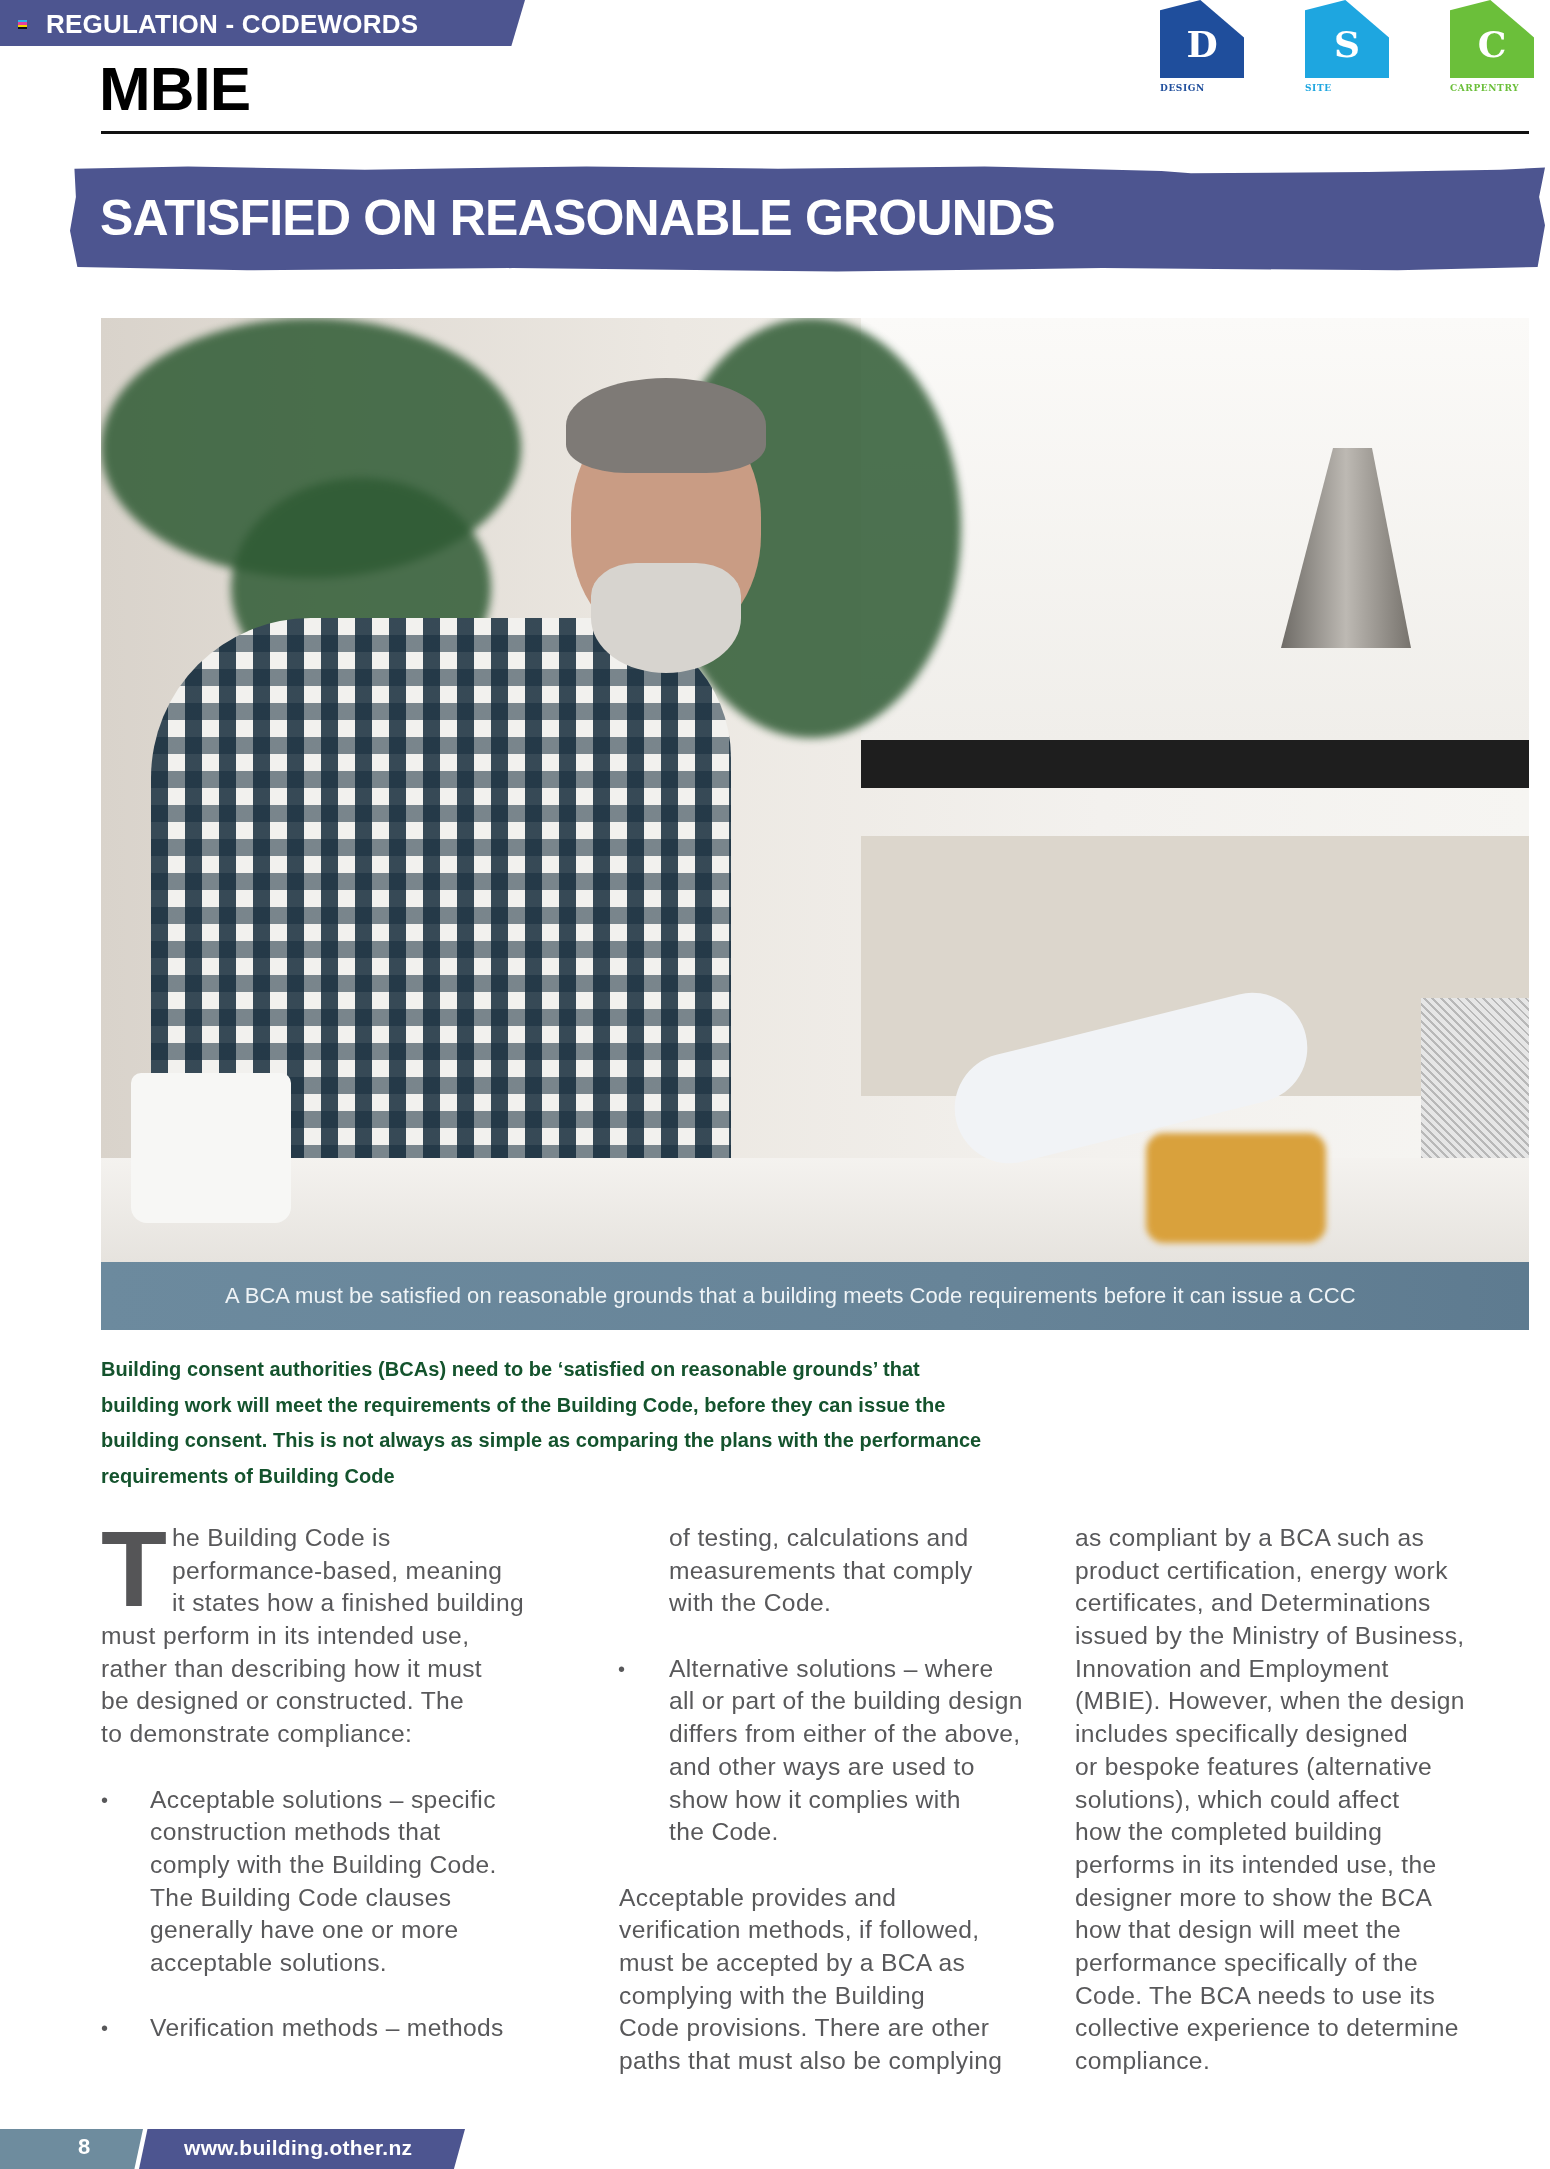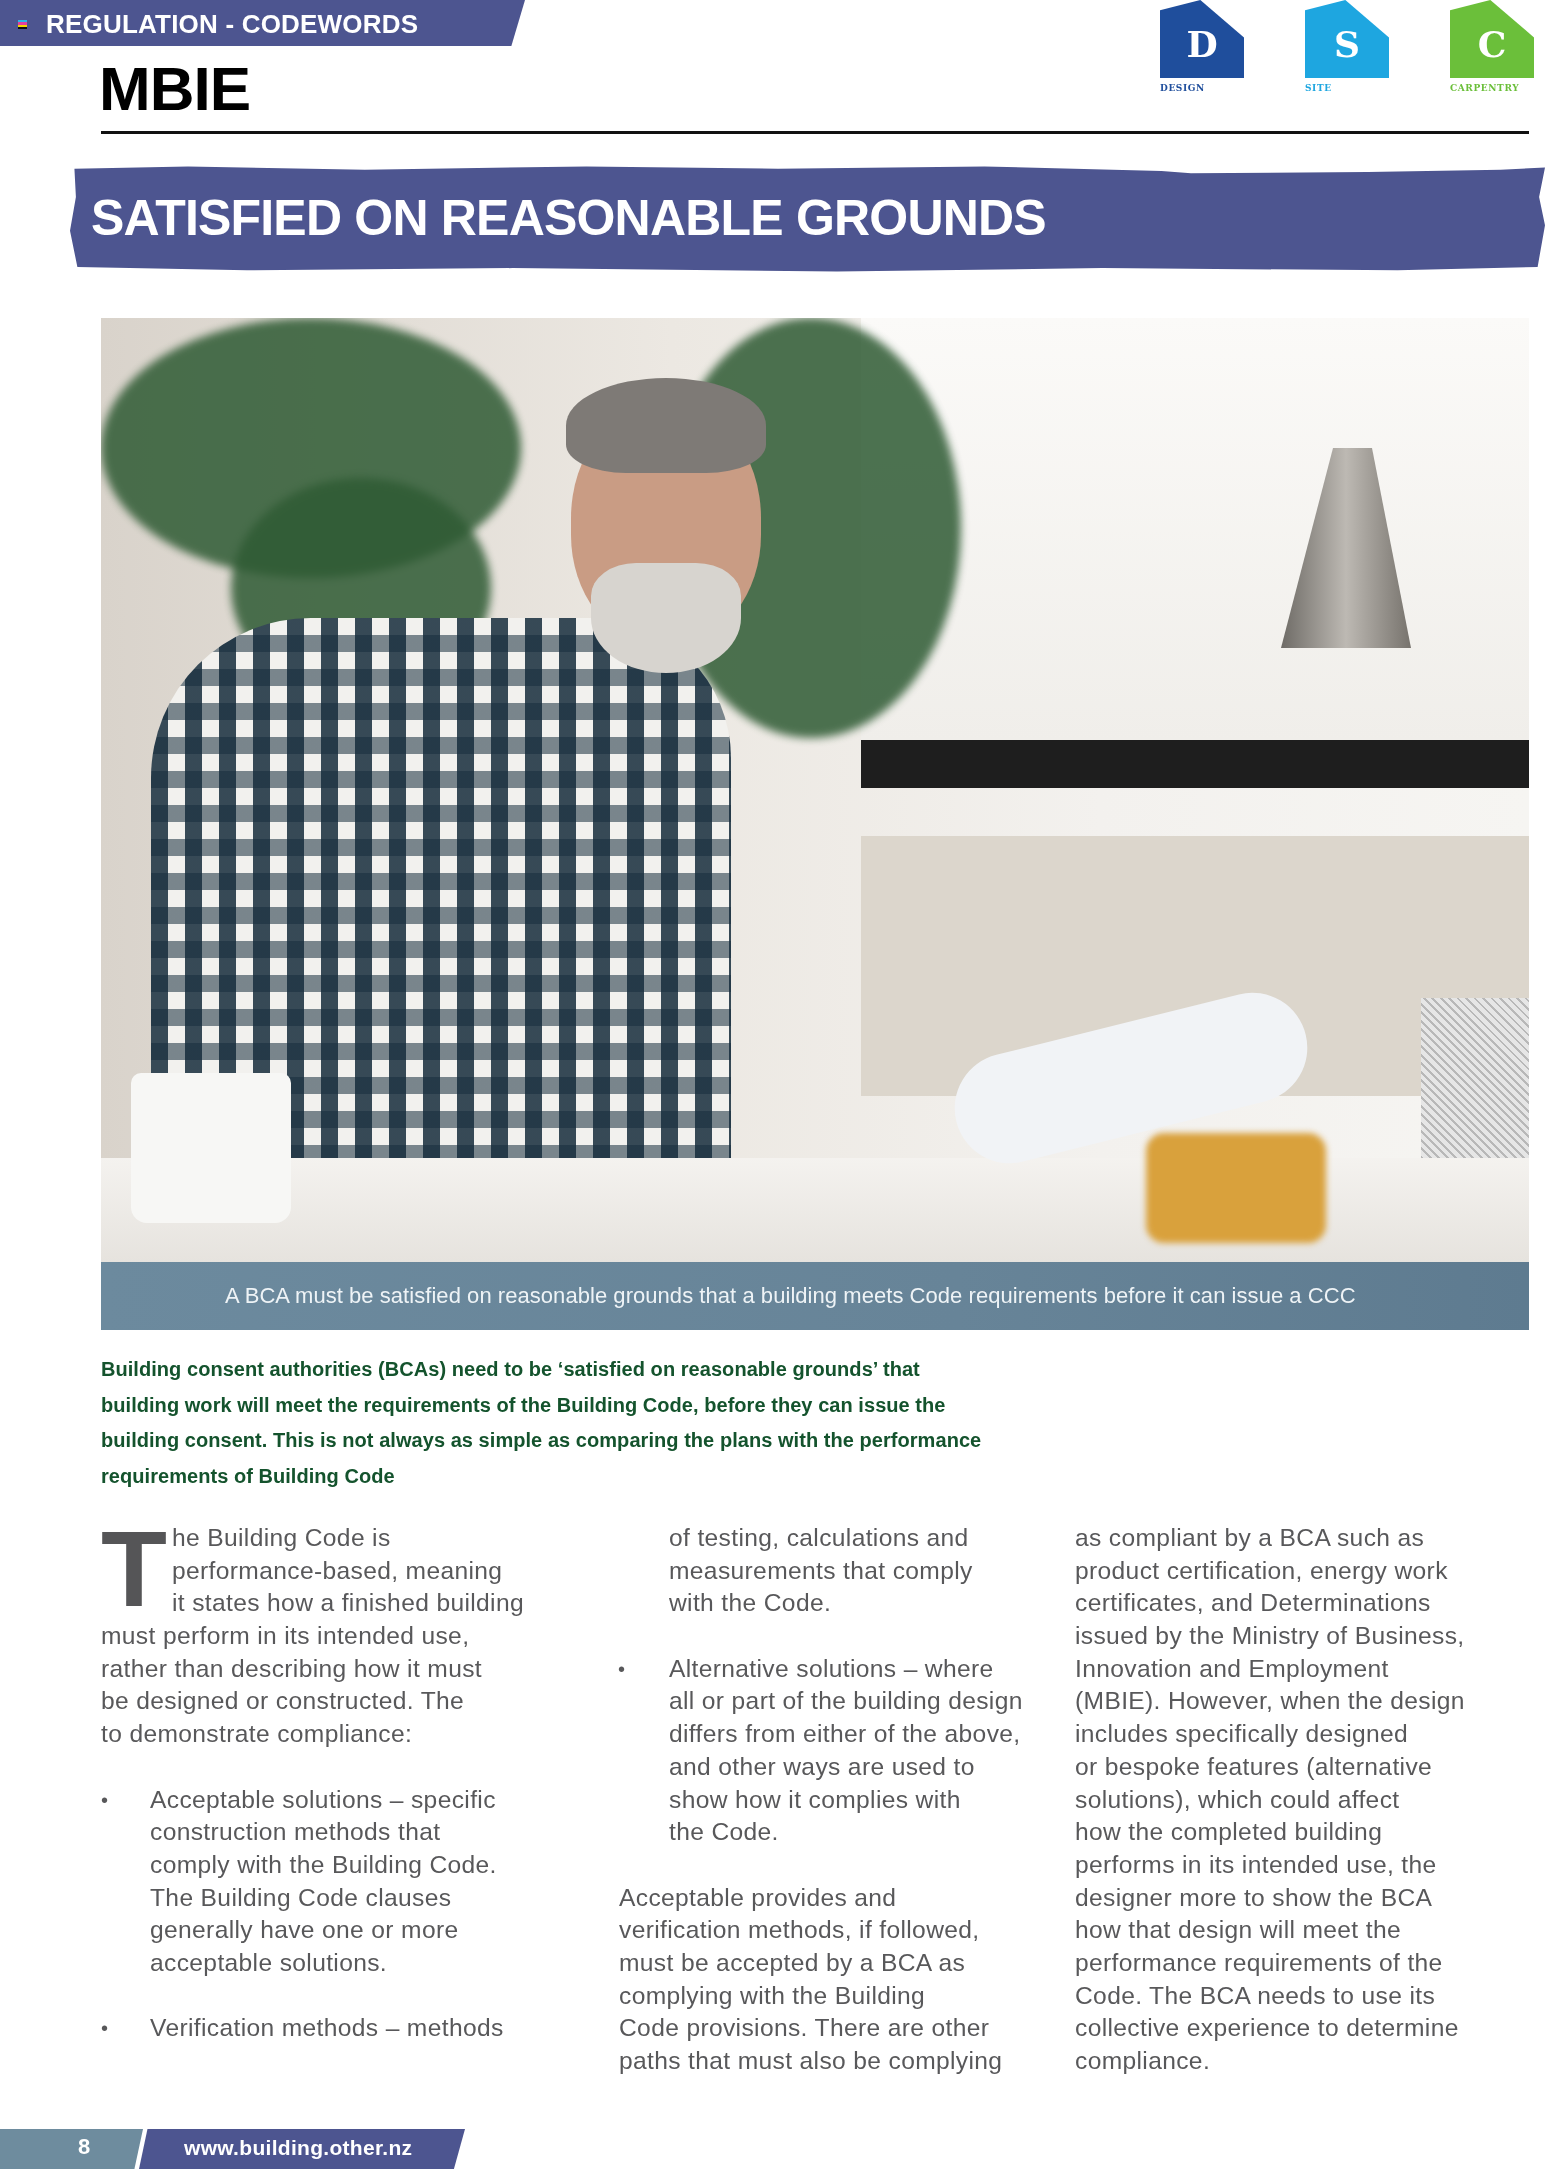--- a/index.html
+++ b/index.html
@@ -20,21 +20,21 @@
   
   .logo { position: absolute; top: 0; width: 84px; }
   .logo .shape { width: 84px; height: 78px; position: relative;
     clip-path: polygon(0 13%, 48% 0, 100% 48%, 100% 100%, 0 100%); }
   .logo .letter { position: absolute; left: 0; right: 0; top: 26px; text-align: center; font-family: "DejaVu Serif", serif; font-weight: 700; font-size: 36px; color: #fff; line-height: 1; }
   .logo .label { margin-top: 6px; font-family: "DejaVu Serif", serif; font-weight: 700; font-size: 9px; letter-spacing: 0.6px; line-height: 1; white-space: nowrap; }
 
   
   .title-banner { position: absolute; left: 70px; top: 163px; width: 1475px; height: 113px; background: #4d5590;
     clip-path: polygon(0.3% 5%, 8% 3%, 20% 6%, 35% 3%, 48% 5%, 62% 3%, 74% 7%, 76% 9%, 88% 8%, 97% 6%, 100% 4%, 99.6% 30%, 100% 55%, 99.5% 92%, 90% 95%, 70% 93%, 52% 96%, 30% 93%, 12% 95%, 0.5% 92%, 0 60%, 0.4% 30%); }
-  .title-text { position: absolute; left: 91px; top: 193px; font-weight: 700; font-size: 50px; letter-spacing: -0.8px; color: #ffffff; white-space: nowrap; line-height: 1; }
+  .title-text { position: absolute; left: 100px; top: 193px; font-weight: 700; font-size: 50px; letter-spacing: -0.8px; color: #ffffff; white-space: nowrap; line-height: 1; }
 
   
   .photo { position: absolute; left: 101px; top: 318px; width: 1428px; height: 944px; overflow: hidden;
     background: linear-gradient(90deg, #d9d3cb 0%, #ece8e2 40%, #f3f1ee 70%, #f6f5f2 100%); }
   .photo .window { position: absolute; left: 760px; top: 0; width: 668px; height: 470px; background: linear-gradient(180deg,#fbfaf8,#f0eeea); border-bottom: 48px solid #1e1e1e; }
   .photo .palm { position: absolute; border-radius: 50%; background: #2f5b34; opacity: 0.85; filter: blur(4px); }
   .photo .wall-lower { position: absolute; left: 760px; top: 518px; width: 668px; height: 260px; background: #dcd6cc; }
   .photo .desk { position: absolute; left: 0; top: 840px; width: 1428px; height: 104px; background: linear-gradient(180deg,#f4f2ef,#e6e3de); }
   .photo .person-body { position: absolute; left: 50px; top: 300px; width: 580px; height: 620px; border-radius: 160px 140px 20px 20px;
     background-color: #f2f1ee;
@@ -207,21 +207,21 @@
   <div class="line">issued by the Ministry of Business,</div>
   <div class="line">Innovation and Employment</div>
   <div class="line">(MBIE). However, when the design</div>
   <div class="line">includes specifically designed</div>
   <div class="line">or bespoke features (alternative</div>
   <div class="line">solutions), which could affect</div>
   <div class="line">how the completed building</div>
   <div class="line">performs in its intended use, the</div>
   <div class="line">designer more to show the BCA</div>
   <div class="line">how that design will meet the</div>
-  <div class="line">performance requirements of the</div>
+  <div class="line">performance specifically of the</div>
   <div class="line">Code. The BCA needs to use its</div>
   <div class="line">collective experience to determine</div>
   <div class="line">compliance.</div>
 </div>
 
 <div class="footer-grey"></div>
 <div class="footer-num">8</div>
 <div class="footer-blue"></div>
 <div class="footer-url">www.building.other.nz</div>
 

